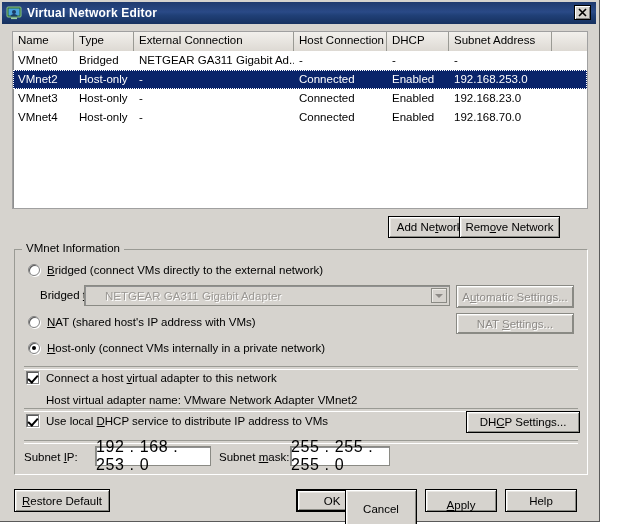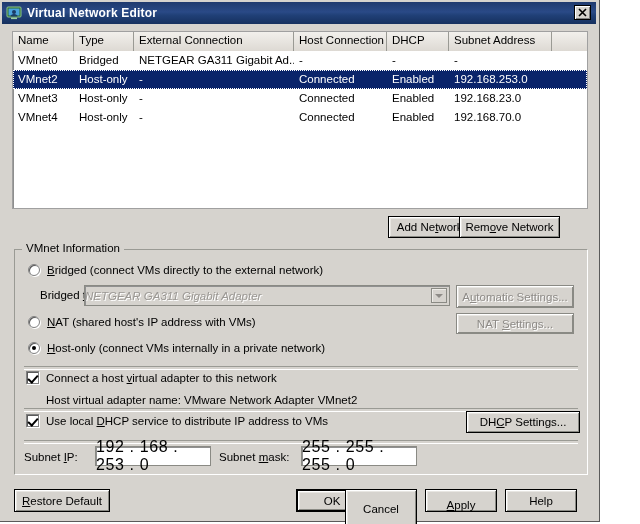--- a/index.html
+++ b/index.html
@@ -224,22 +224,21 @@
     left: 84px; top: 285px;
     width: 366px; height: 21px;
     background: #d6d3ce;
     border: 1px solid #8a8a84;
     box-shadow: inset 1px 1px 0 #909090;
     box-sizing: border-box;
     display: flex; align-items: center;
     font-size: 11.5px;
     color: #9b9894;
     text-shadow: 1px 1px 0 #ffffff;
-    padding-left: 0;
-    font-style: italic;
+    padding-left: 20px;
   }
   .combo-arrow {
     position: absolute;
     right: 2px; top: 2px;
     width: 16px; height: 15px;
     background: #d6d3ce;
     border: 1px solid #8a8a84;
     box-shadow: inset 1px 1px 0 #eeece8;
     box-sizing: border-box;
     display: flex; align-items: center; justify-content: center;
@@ -408,21 +407,21 @@
       <span>DH<span class="u">C</span>P Settings...</span>
     </div>
 
     <div class="sep" style="left:24px; top:440px; width:554px;"></div>
 
     <div class="plain-label" style="left:24px; top:451px;">Subnet <span class="u">I</span>P:</div>
     <div class="ipfield" style="left:95px; top:446px; width:116px;">
       <span>192 . 168 . 253 .  0</span>
     </div>
     <div class="plain-label" style="left:219px; top:451px;">Subnet <span class="u">m</span>ask:</div>
-    <div class="ipfield" style="left:301px; top:446px; width:116px;">
+    <div class="ipfield" style="left:290px; top:446px; width:100px;">
       <span>255 . 255 . 255 .  0</span>
     </div>
 
     <div class="btn btn-restore">
       <span><span class="u">R</span>estore Default</span>
     </div>
     <div class="btn btn-ok default">OK</div>
     <div class="btn btn-cancel">Cancel</div>
     <div class="btn btn-apply">
       <span><span class="u">A</span>pply</span>

